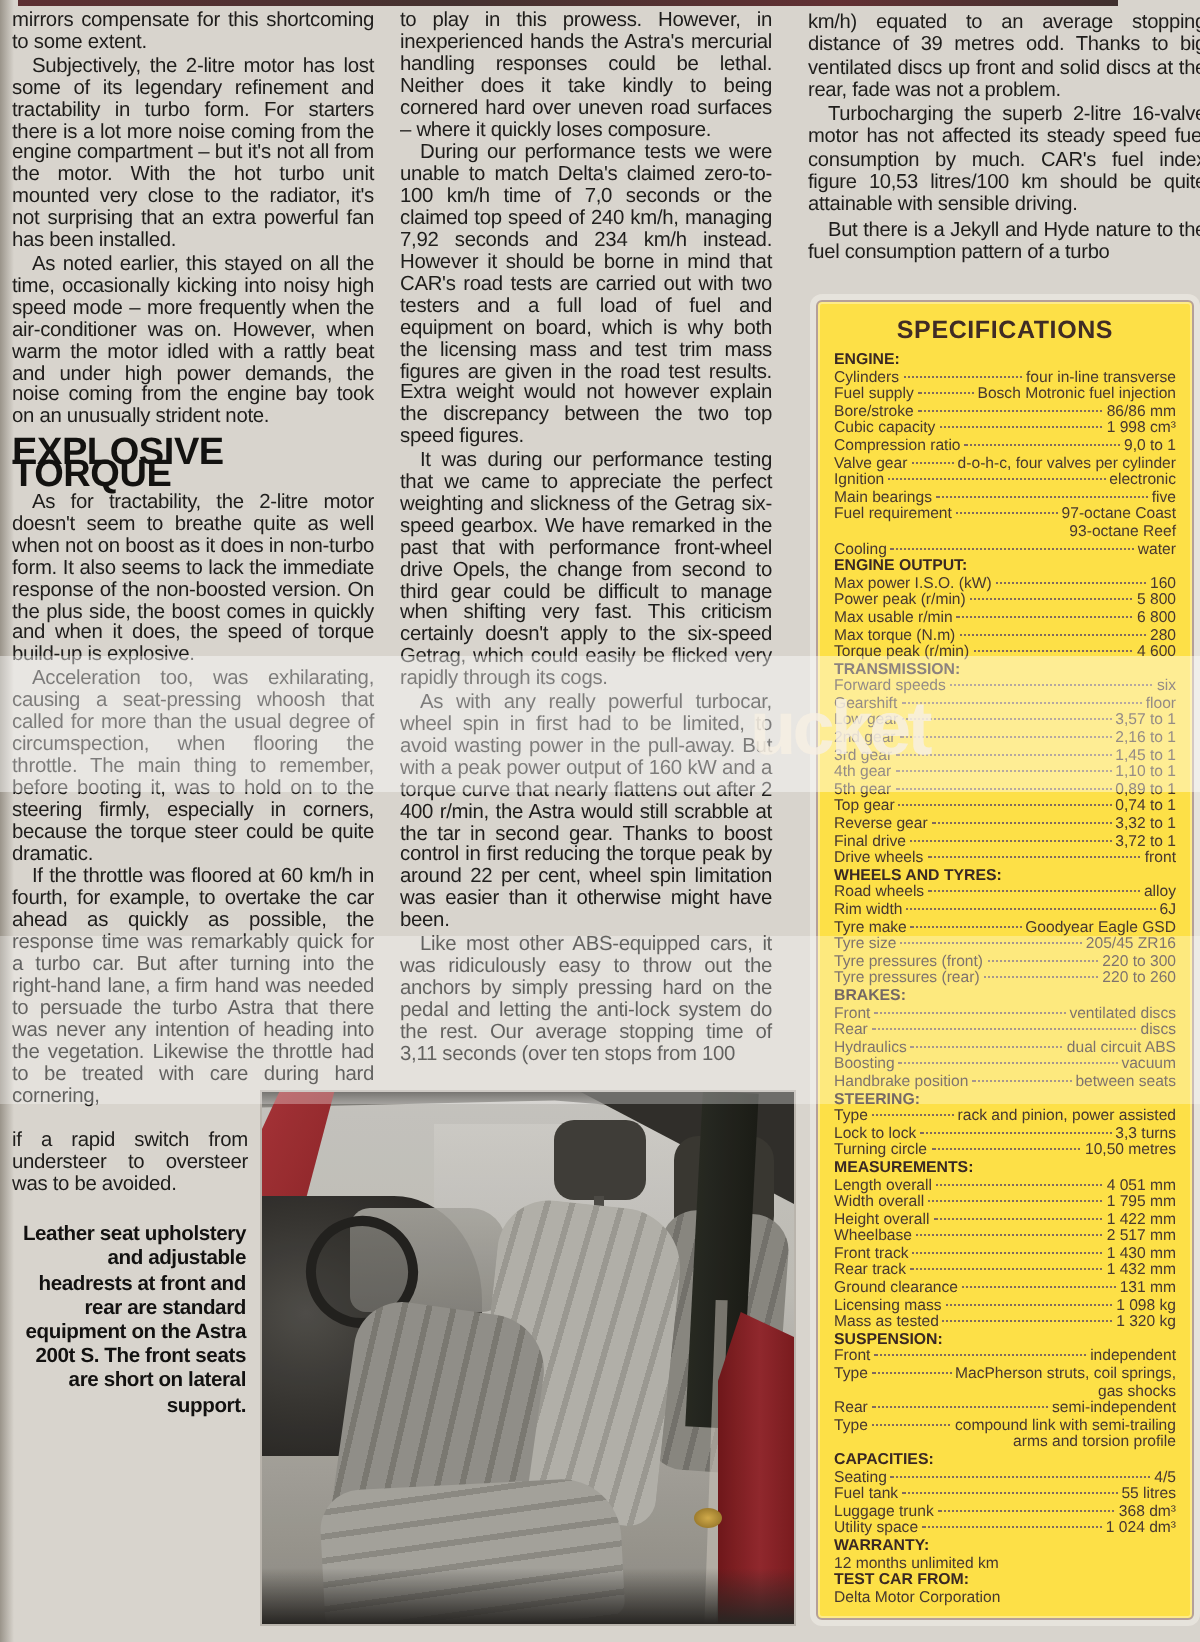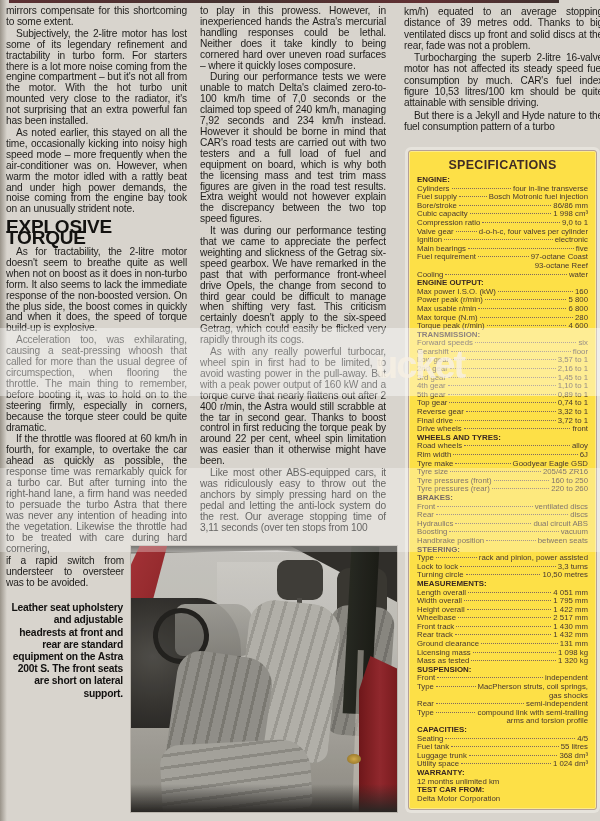--- a/index.html
+++ b/index.html
@@ -12,21 +12,21 @@
   .top-artifact{position:absolute;left:9px;top:0;width:550px;height:3px;
         background:linear-gradient(90deg,#471317,#2a1514 40%,#4d1418 75%,#241312);opacity:.85;z-index:4;}
   
   .col{position:absolute;top:6px;text-align:justify;font-size:10.2px;line-height:10.9px;letter-spacing:-0.15px;}
   .col p{margin:0 0 1px 0;}
   .col p.ind{text-indent:10px;}
   .col-left{left:6px;width:181px;}
   .col-mid{left:200px;width:186px;}
   .col-right{left:404px;width:199px;font-size:10.1px;line-height:11.3px;}
   .section-heading{font-weight:bold;font-size:19px;letter-spacing:-0.2px;margin:7px 0 3px 0;color:#131210;}
-  .left-narrow{width:118px;margin-top:2px;}
+  .left-narrow{width:118px;margin-top:12px;}
   .photo-caption{width:117px;margin-top:13px;text-align:right;font-weight:bold;
         font-size:10.3px;line-height:12.2px;letter-spacing:-0.2px;color:#121110;}
   
   .spec-panel{position:absolute;left:408px;top:150px;width:189px;height:660px;
         background:#fde047;border:1px solid #b5a098;border-radius:3px;
         box-shadow:inset 0 0 0 1px rgba(255,255,255,.35), 0 0 0 3px rgba(240,236,230,.6);
         padding:5px 8px 4px 8px;box-sizing:border-box;z-index:2;}
   .spec-title{text-align:center;font-weight:bold;font-size:12.5px;letter-spacing:.3px;
         color:#402c25;padding:2px 0 4px 0;}
   .spec-section-title{font-weight:bold;font-size:7.9px;line-height:8.6px;height:8.6px;color:#3a2823;}
@@ -280,21 +280,21 @@
           <span class="val">Goodyear Eagle GSD</span>
         </div>
         <div class="spec-row">
           <span class="lbl">Tyre size</span>
           <span class="dots"></span>
           <span class="val">205/45 ZR16</span>
         </div>
         <div class="spec-row">
           <span class="lbl">Tyre pressures (front)</span>
           <span class="dots"></span>
-          <span class="val">160 to 250</span>
+          <span class="val">220 to 300</span>
         </div>
         <div class="spec-row">
           <span class="lbl">Tyre pressures (rear)</span>
           <span class="dots"></span>
           <span class="val">220 to 260</span>
         </div>
         <div class="spec-section-title">BRAKES:</div>
         <div class="spec-row">
           <span class="lbl">Front</span>
           <span class="dots"></span>

